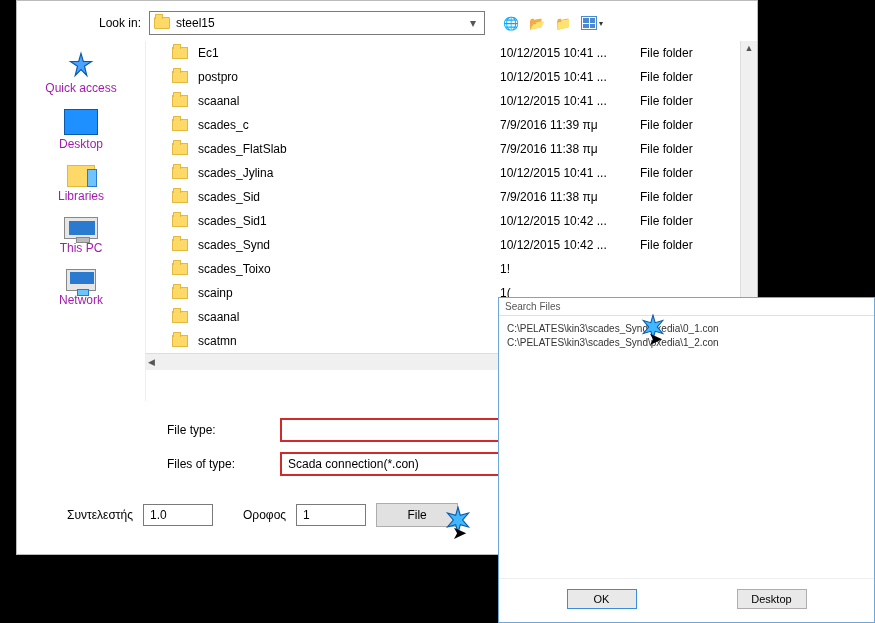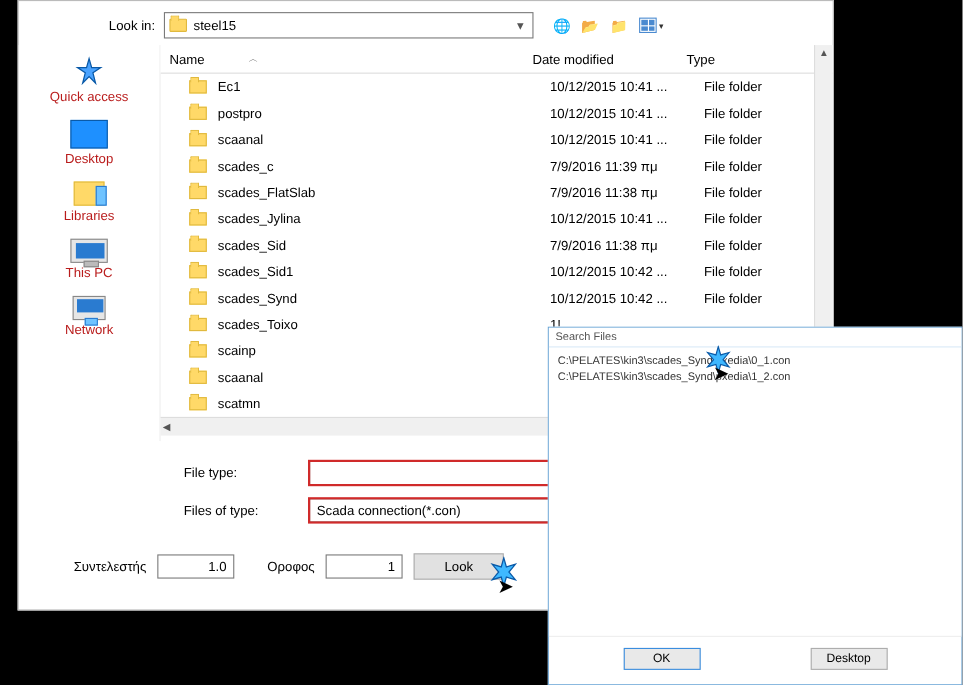--- a/index.html
+++ b/index.html
@@ -24,21 +24,21 @@
   .ticon-back { color:#2a7bd0; font-weight:bold; }
   .ticon-up { color:#d6a100; }
   .ticon-new { color:#e07f2a; }
   .ticon-view { border:1px solid #4a8ad0; width:16px; height:14px; display:grid; grid-template-columns:1fr 1fr; grid-template-rows:1fr 1fr; gap:1px; padding:1px;}
   .ticon-view div{background:#4a8ad0;}
   .ticon-view-wrap{display:flex;align-items:center;color:#333;}
   
   .body-area { display:flex; height: 360px; }
   .places { width: 128px; background:#fff; display:flex; flex-direction:column; align-items:center; padding-top:6px; gap:6px;}
   .place { display:flex; flex-direction:column; align-items:center; gap:2px; width:100%; padding:4px 0;}
-  .place .lbl { color:#b91c1c; }
+  .place .lbl { color:#a21caf; }
   .ic-quick { width:28px; height:28px; position:relative;}
   .ic-quick svg{width:28px;height:28px;}
   .ic-desktop{width:34px;height:26px;background:#1e90ff;border:1px solid #0a5aa8;}
   .ic-libs{width:28px;height:22px;background:#ffd968;border:1px solid #e0b93e;position:relative;}
   .ic-libs::after{content:"";position:absolute;right:-3px;top:3px;width:8px;height:16px;background:#6fc3ff;border:1px solid #2a7bd0;}
   .ic-pc{width:34px;height:22px;background:#e6e6e6;border:1px solid #888;position:relative;}
   .ic-pc::before{content:"";position:absolute;left:4px;top:3px;width:26px;height:14px;background:#2a7bd0;}
   .ic-pc::after{content:"";position:absolute;left:11px;bottom:-5px;width:12px;height:4px;background:#bbb;border:1px solid #888;}
   .ic-net{width:30px;height:22px;position:relative;background:#e6e6e6;border:1px solid #888;}
   .ic-net::before{content:"";position:absolute;left:3px;top:2px;width:24px;height:12px;background:#2a7bd0;}
@@ -66,21 +66,21 @@
   
   .fieldrows{padding:18px 14px 6px 150px;display:flex;flex-direction:column;gap:12px;}
   .fieldrow{display:flex;align-items:center;gap:14px;}
   .fieldrow .flabel{width:100px;}
   .finput{flex:0 0 240px;height:22px;border:1px solid #7a7a7a;padding:0 4px;background:#fff;}
   .finput.red{outline:2px solid #d02a2a;outline-offset:-1px;}
   .ftype{flex:0 0 240px;height:22px;border:1px solid #7a7a7a;padding:0 6px;background:#fff;display:flex;align-items:center;outline:2px solid #d02a2a;outline-offset:-1px;}
   
   .bottom{display:flex;align-items:center;gap:10px;padding:22px 14px 0 50px;}
   .bottom .blabel{color:#000;}
-  .binput{width:70px;height:22px;border:1px solid #7a7a7a;padding:0 6px;background:#fff;text-align:right;}
+  .binput{width:70px;height:22px;border:1px solid #7a7a7a;padding:0 6px;background:#fff;}
   .findbtn{width:82px;height:24px;background:#e1e1e1;border:1px solid #adadad;display:flex;align-items:center;justify-content:center;}
   
   .star-marker{position:absolute;pointer-events:none;}
   .star-marker.blue svg path{fill:#3fb8ff;stroke:#0a5aa8;}
   .cursor-arrow{position:absolute;font-size:18px;color:#000;pointer-events:none;}
   
   .popup{position:absolute;left:498px;top:297px;width:377px;height:326px;background:#fff;border:1px solid #6fa8d8;}
   .popup-title{height:18px;background:#fff;border-bottom:1px solid #d0e4f5;color:#555;font-size:10px;display:flex;align-items:center;padding:0 6px;}
   .popup-body{padding:6px 8px;height:262px;background:#fff;}
   .popup-item{font-size:10px;color:#333;line-height:14px;white-space:nowrap;}
@@ -139,28 +139,20 @@
         <span class="ic-pc"></span>
         <span class="lbl">This PC</span>
       </div>
       <div class="place">
         <span class="ic-net"></span>
         <span class="lbl">Network</span>
       </div>
     </div>
 
     <div class="filelist">
-      <div class="flhead">
-        <div class="col col-name">
-          <span>Name</span>
-          <span class="sort-caret">︿</span>
-        </div>
-        <div class="col col-date">Date modified</div>
-        <div class="col col-type">Type</div>
-      </div>
       <div class="flrows" id="flrows">
           <div class="frow">
             <span class="fic"></span>
             <span class="nm">Ec1</span>
             <span class="dt">10/12/2015 10:41 ...</span>
             <span class="tp">File folder</span>
           </div>
           <div class="frow">
             <span class="fic"></span>
             <span class="nm">postpro</span>
@@ -257,21 +249,21 @@
     </div>
   </div>
 
   <div class="bottom">
     <span class="blabel">Συντελεστής</span>
     <input class="binput" value="1.0" style="">
     <span style="width:10px"></span>
     <span class="blabel">Οροφος</span>
     <input class="binput" value="1" style="">
     <div class="findbtn">
-      <span>Look</span>
+      <span>File</span>
     </div>
   </div>
 </div>
 
 <div class="star-marker blue" style="left:444px;top:506px;">
   <svg width="28" height="28" viewBox="0 0 24 24">
       <path d="M12 1 L14 8 L21 6 L16 12 L21 18 L14 16 L12 23 L10 16 L3 18 L8 12 L3 6 L10 8 Z"></path>
     </svg>
 </div>
 <div class="cursor-arrow" style="left:452px;top:522px;">➤</div>

